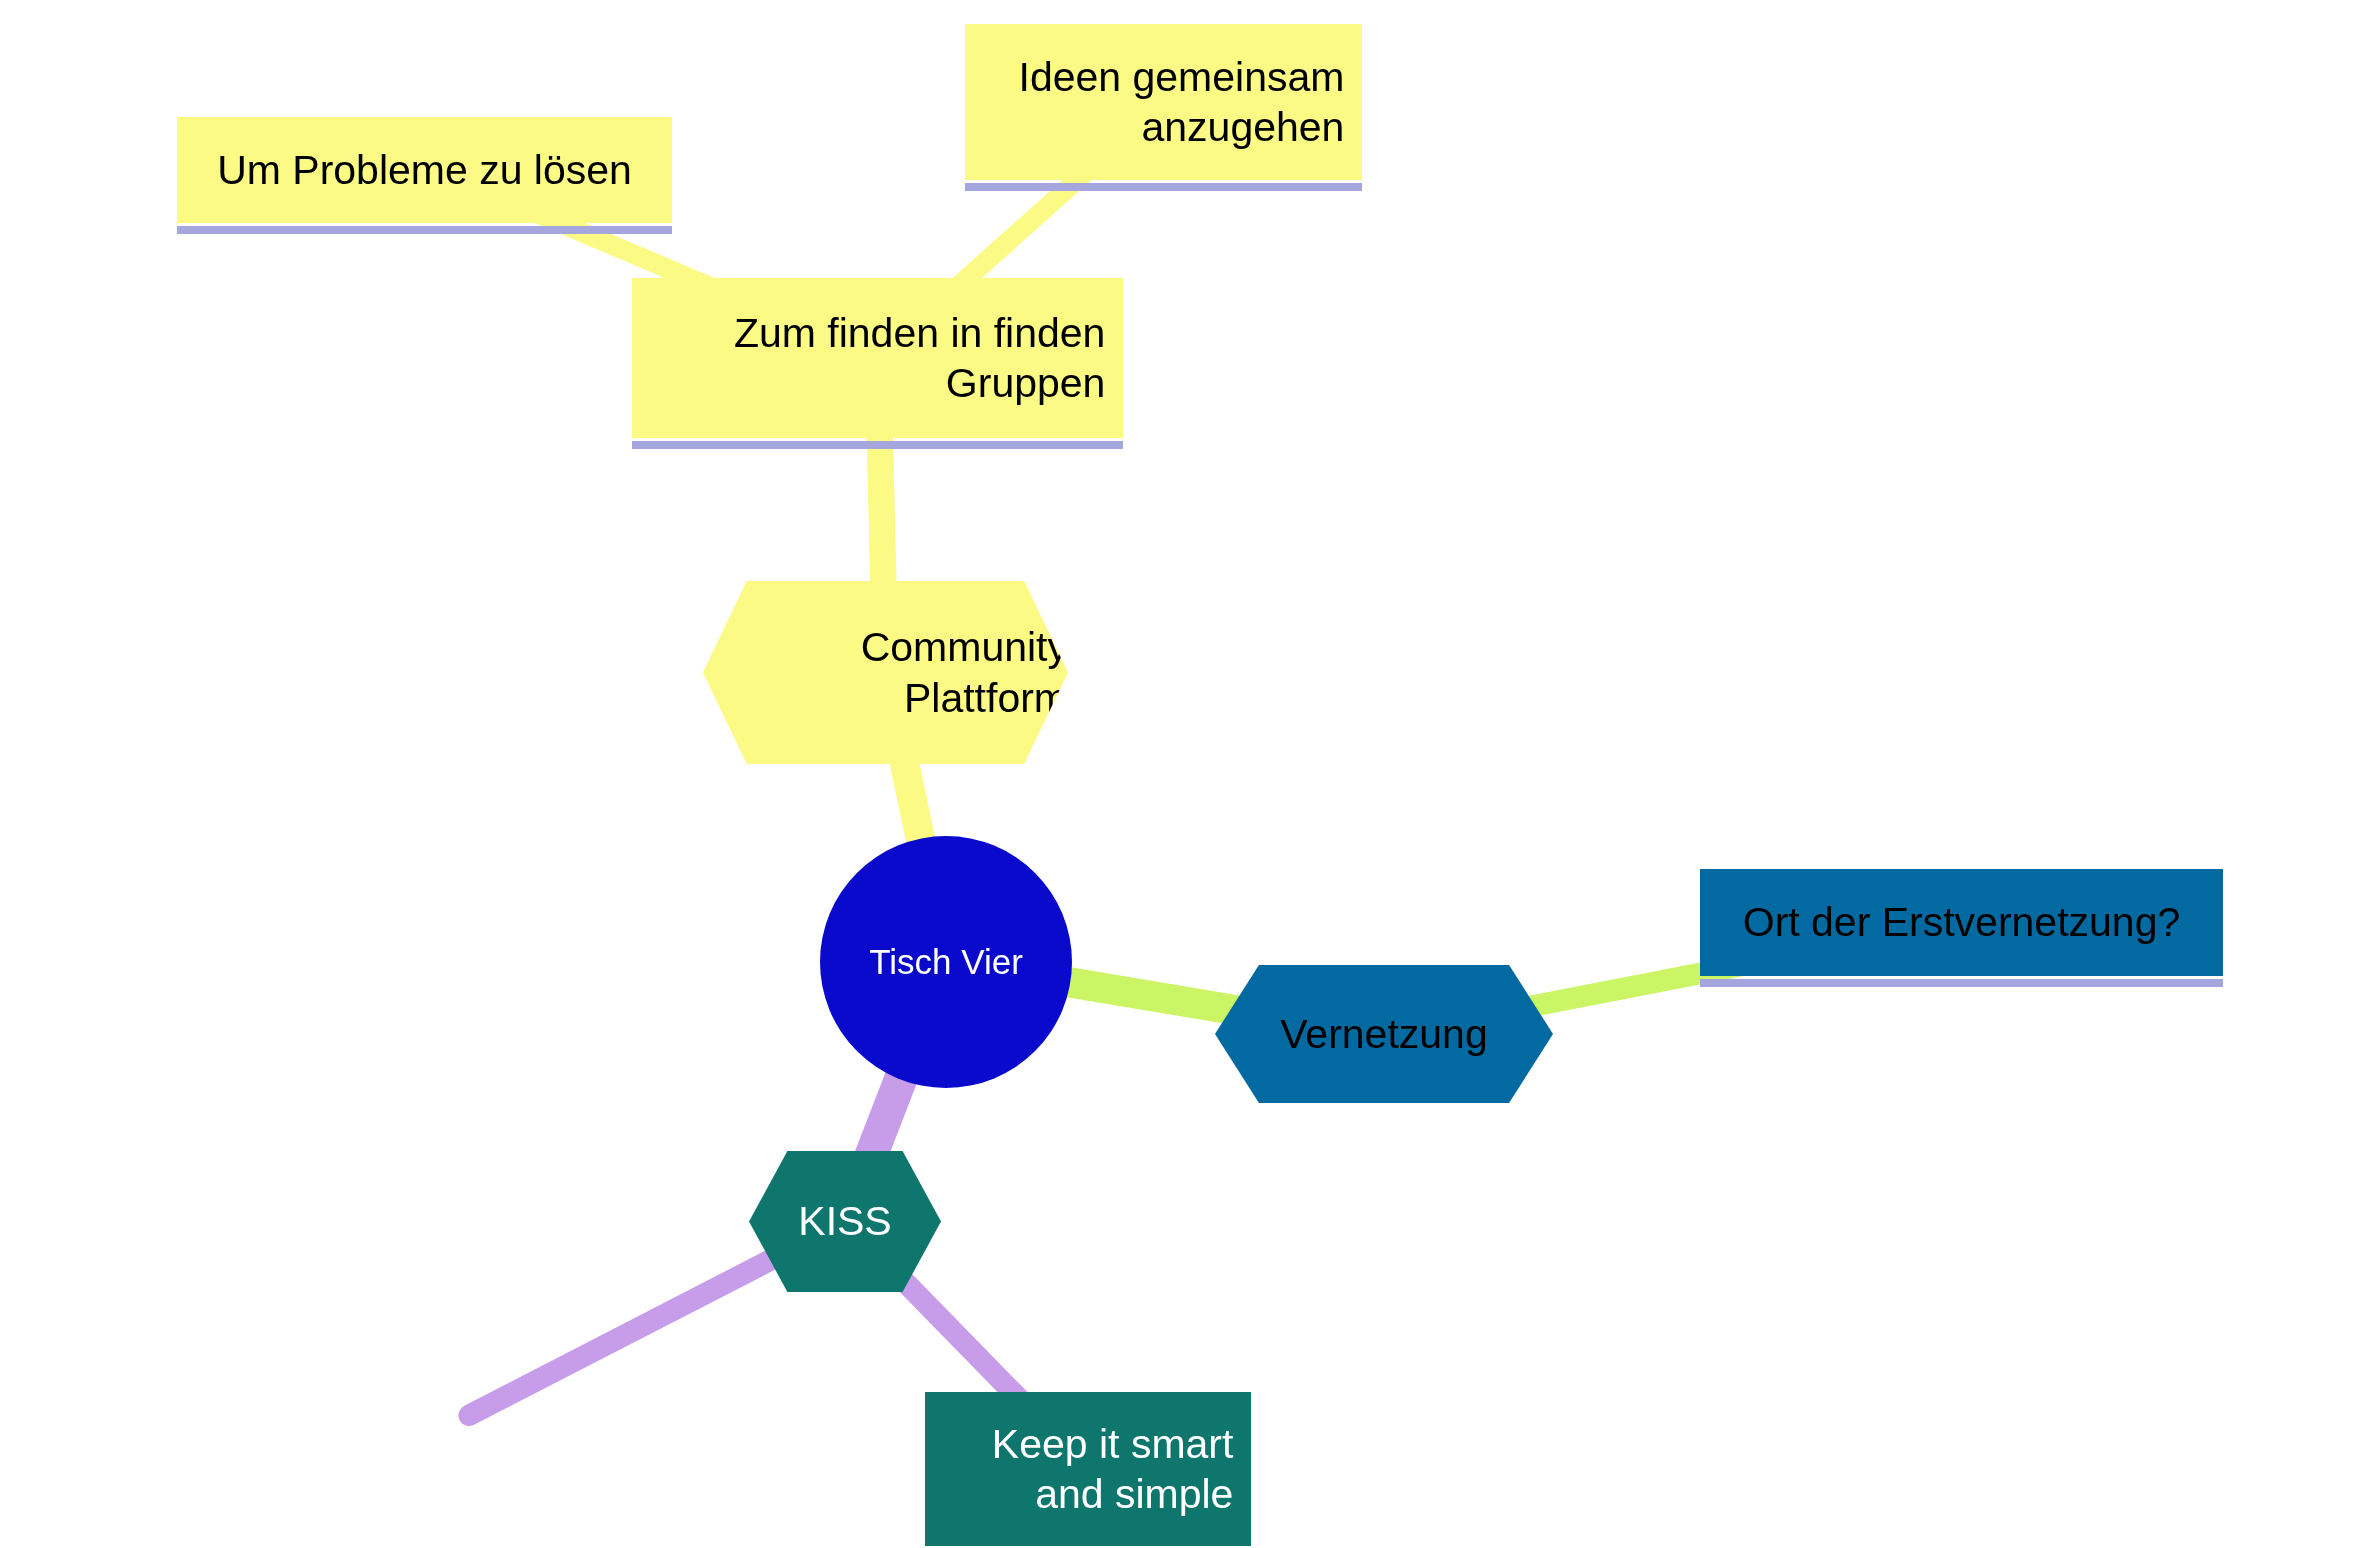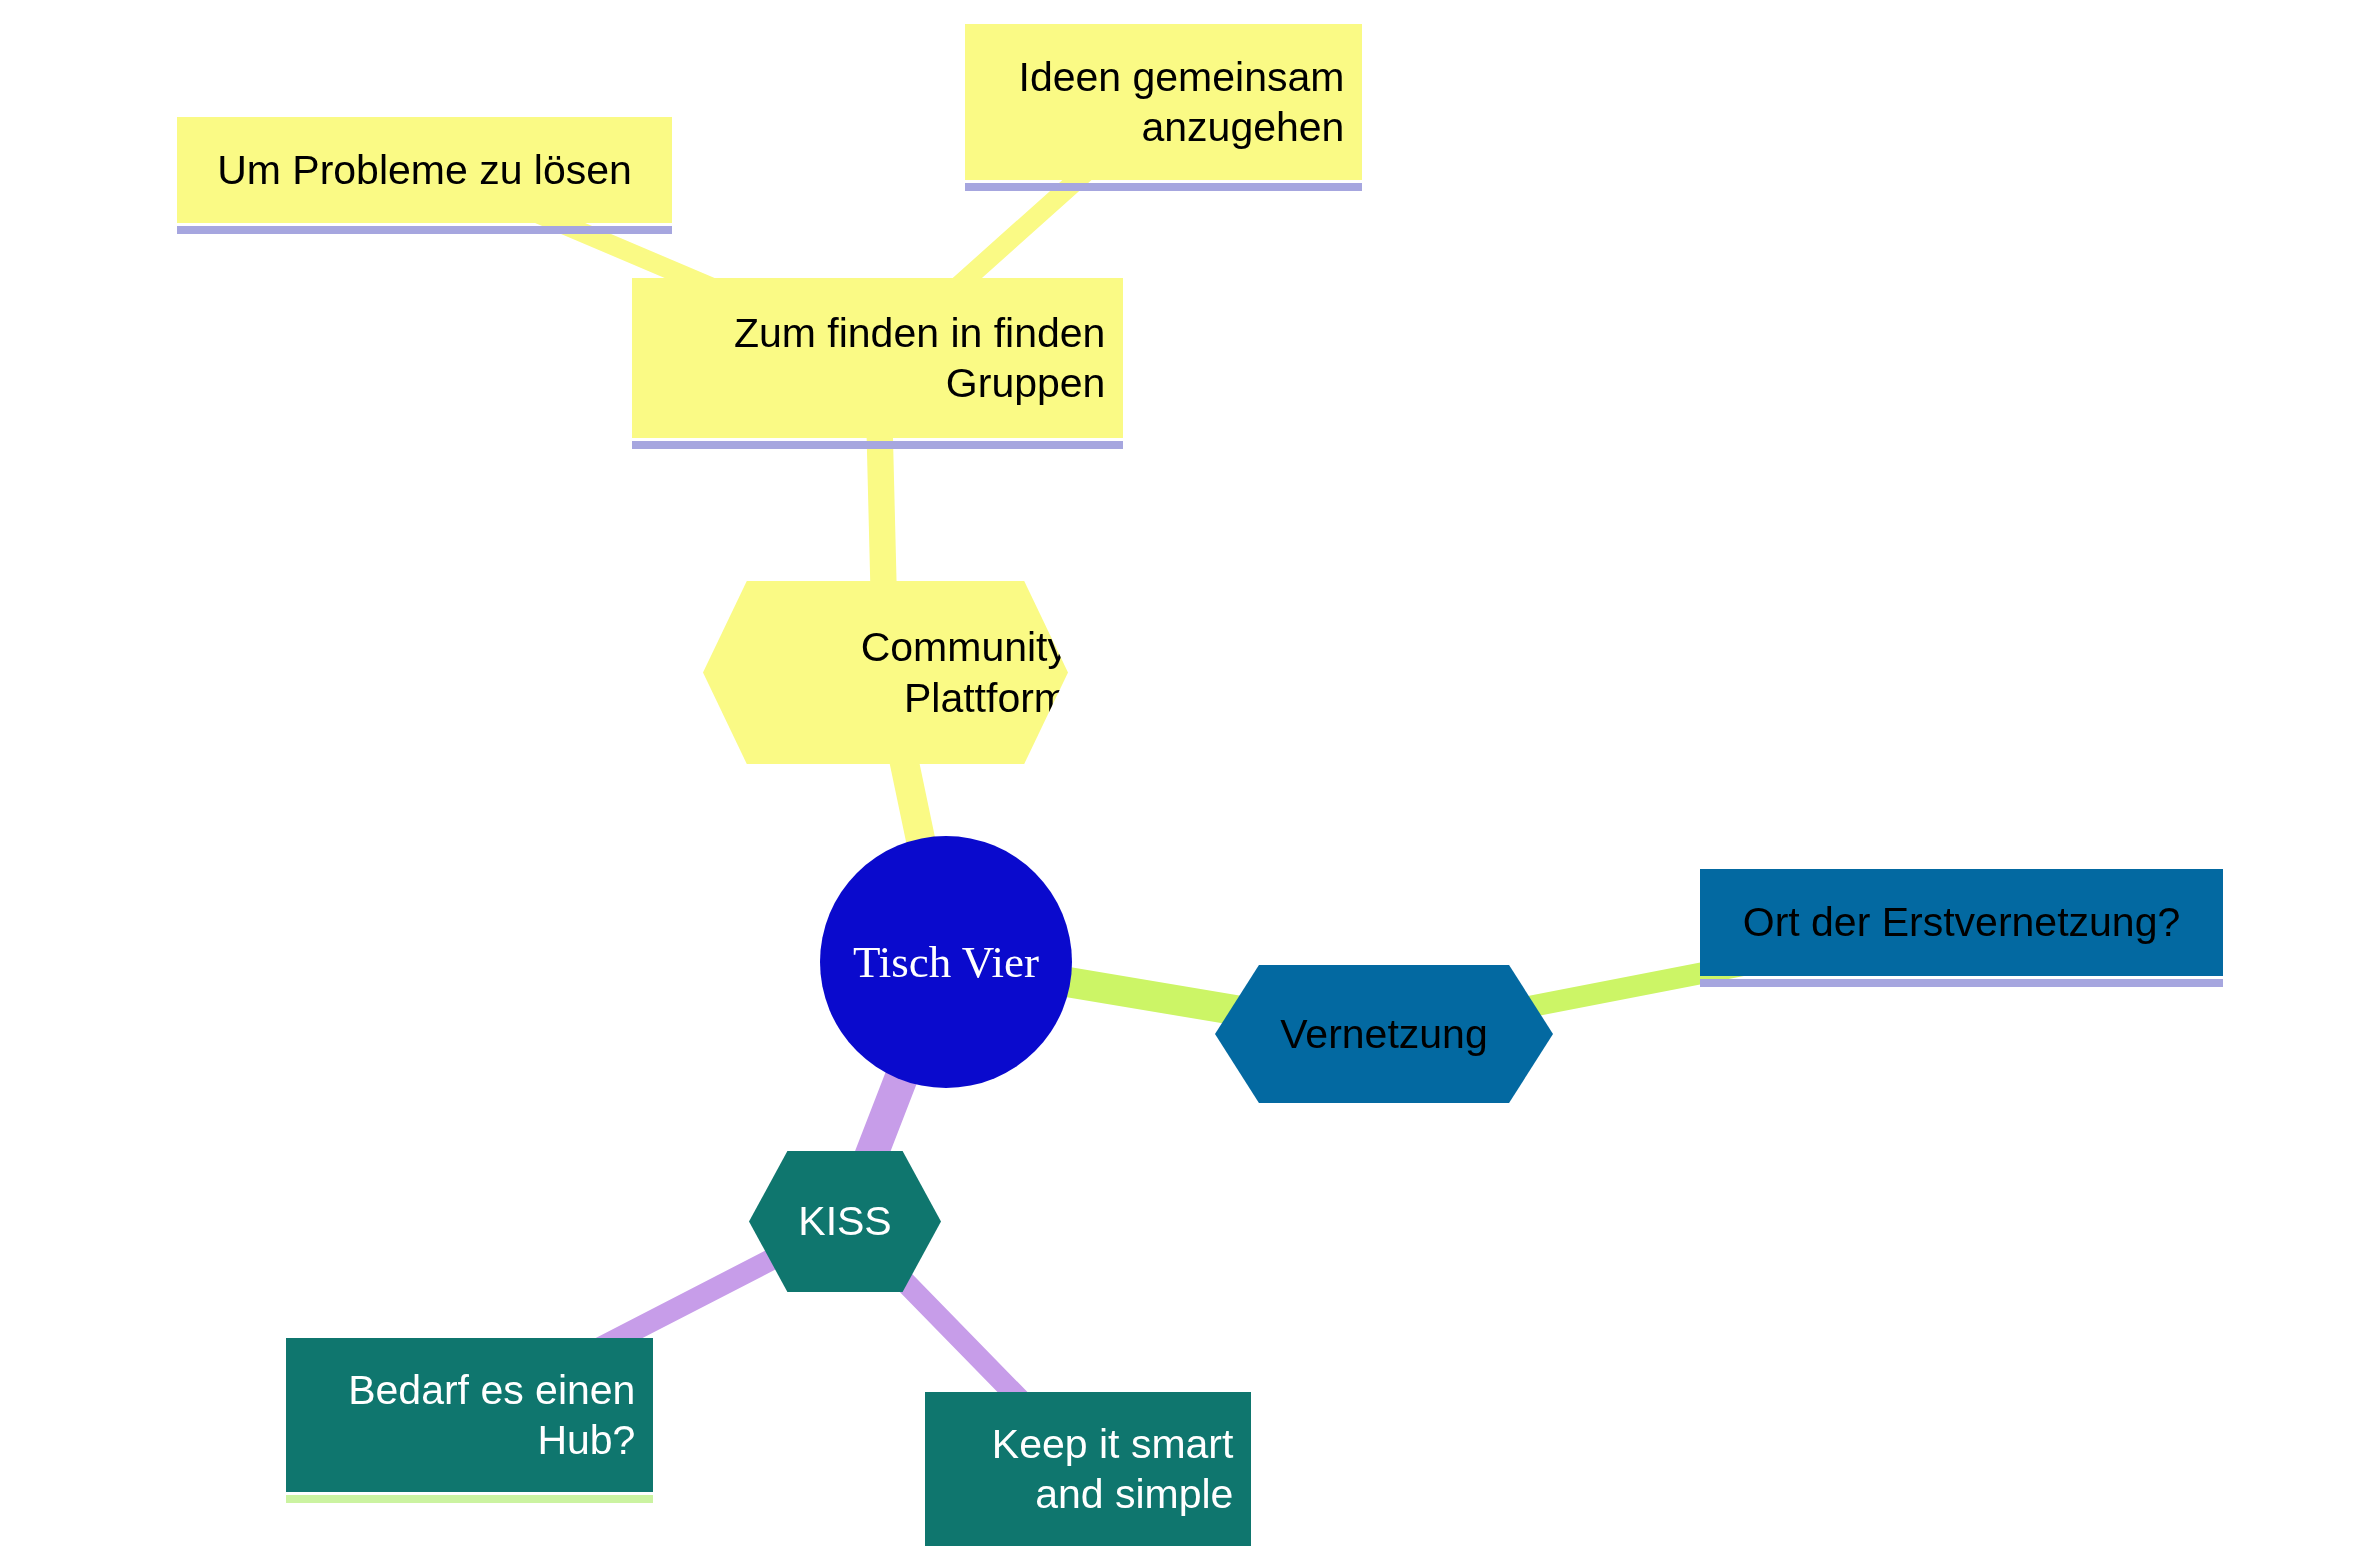--- a/index.html
+++ b/index.html
@@ -66,22 +66,21 @@
     left: 820px;
     top: 836px;
     width: 252px;
     height: 252px;
     border-radius: 50%;
     background: #0a0acd;
     color: #ffffff;
     display: flex;
     align-items: center;
     justify-content: center;
-    font-size: 45px;
-    font-family: Liberation Serif, serif;
+    font-size: 35px;
   }
 </style>
 </head>
 <body>
 
 <div id="canvas">
 
   <svg id="edge-layer" width="2377" height="1549" viewBox="0 0 2437 1588">
 
     <line class="edge yellow" x1="970" y1="986" x2="908" y2="690" stroke-width="30"></line>
@@ -126,24 +125,20 @@
 
   <div class="node box green-bg" style="left:1700px; top:869px; width:523px; height:107px;">
     <span class="label">Ort der Erstvernetzung?</span>
     <div class="underline ul-lavender"></div>
   </div>
 
   <div class="node purple-bg hex-small" style="left:749px; top:1151px; width:192px; height:141px;">
     <span class="label">KISS</span>
   </div>
 
-  <div class="node box purple-bg" style="left:286px; top:1338px; width:367px; height:154px;">
-    <span class="label">Bedarf es einen Hub?</span>
-    <div class="underline ul-green"></div>
-  </div>
 
   <div class="node box purple-bg" style="left:925px; top:1392px; width:326px; height:154px;padding-left:40px;">
     <span class="label">Keep it smart and simple</span>
 
   </div>
 
 </div>
 
 
 </body></html>

